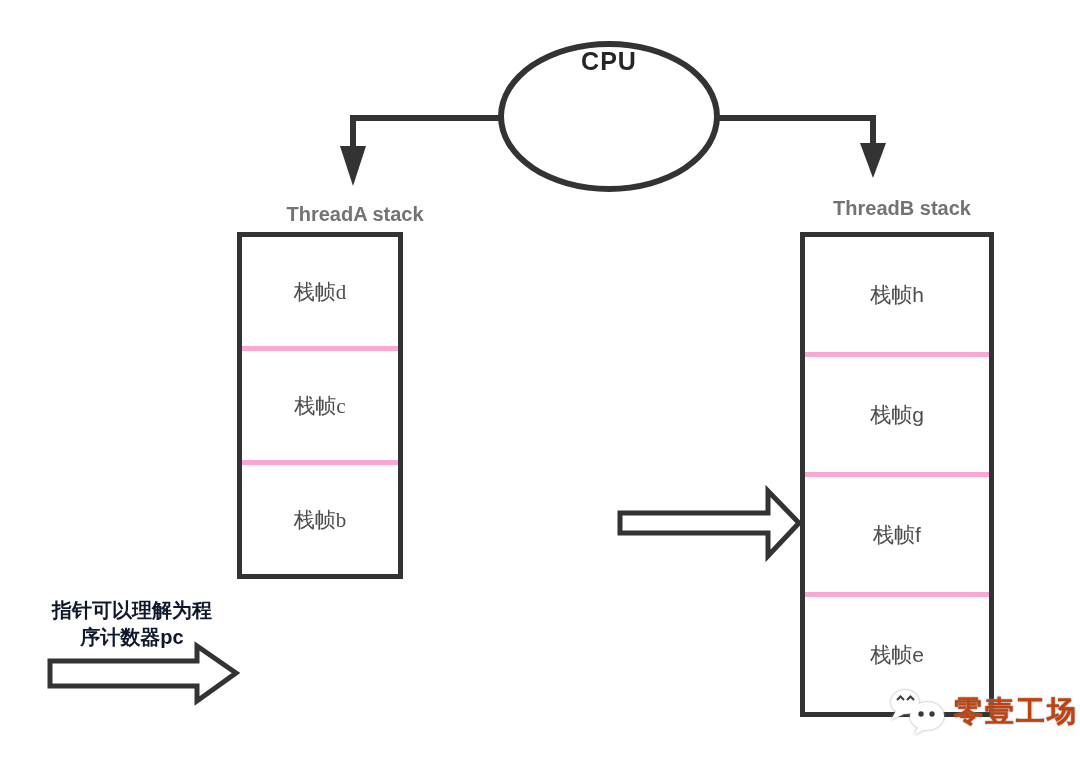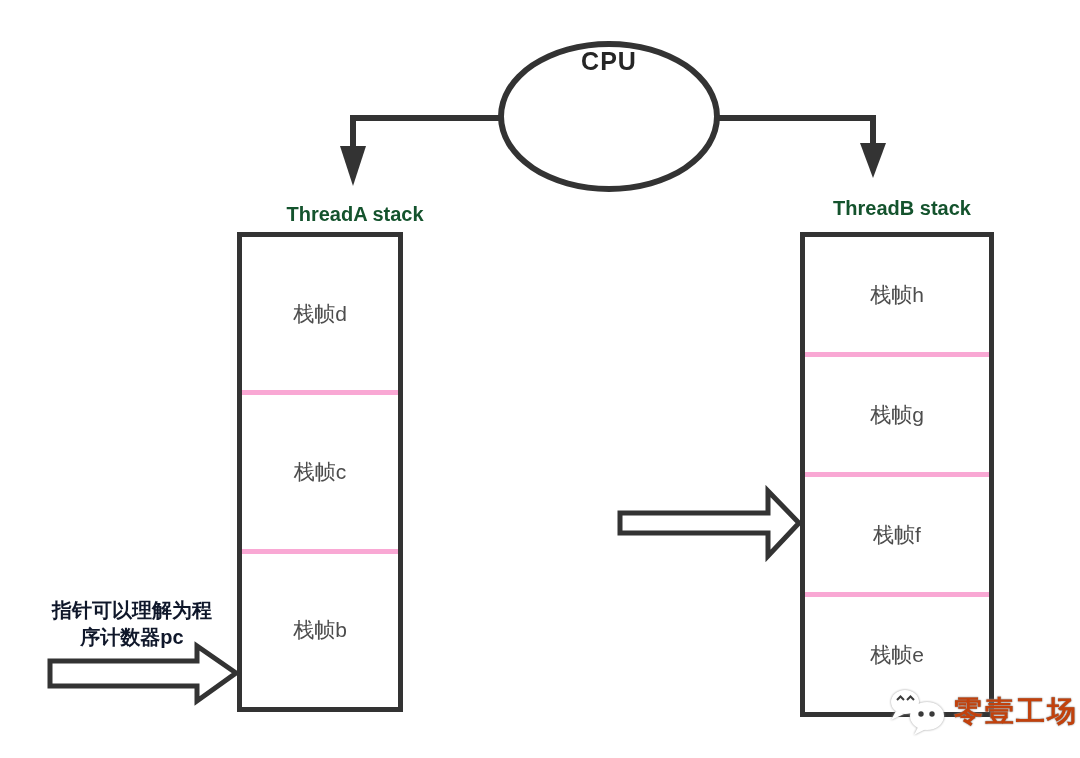--- a/index.html
+++ b/index.html
@@ -31,32 +31,32 @@
   .arrowhead-down {
     position: absolute; width: 0; height: 0;
     border-left: 13px solid transparent; border-right: 13px solid transparent;
   }
   .arrowhead-left-conn  { left: 340px; top: 146px; border-top: 40px solid #333333; }
   .arrowhead-right-conn { left: 860px; top: 143px; border-top: 35px solid #333333; }
 
   
   .stack-title {
     position: absolute; width: 220px; text-align: center;
-    font-size: 20px; font-weight: bold; color: #14532d;
+    font-size: 20px; font-weight: bold; color: #737373;
   }
   .title-a { left: 245px; top: 203px; }
   .title-b { left: 792px; top: 197px; }
 
   
   .stack {
     position: absolute; background: #ffffff;
     border: 5px solid #333333; box-sizing: border-box;
     display: flex; flex-direction: column;
   }
-  .stack-a { left: 237px; top: 232px; width: 166px; height: 480px; }
+  .stack-a { left: 237px; top: 232px; width: 166px; height: 347px; font-family: Liberation Serif, serif; }
   .stack-b { left: 800px; top: 232px; width: 194px; height: 485px; }
   .frame {
     flex: 1; display: flex; align-items: center; justify-content: center;
     font-size: 21px; color: #4d4d4d; background: #ffffff;
   }
   .frame + .frame { border-top: 5px solid #f9a8d4; }
 
   
   .annotation {
     position: absolute; left: 28px; top: 597px; width: 208px;

